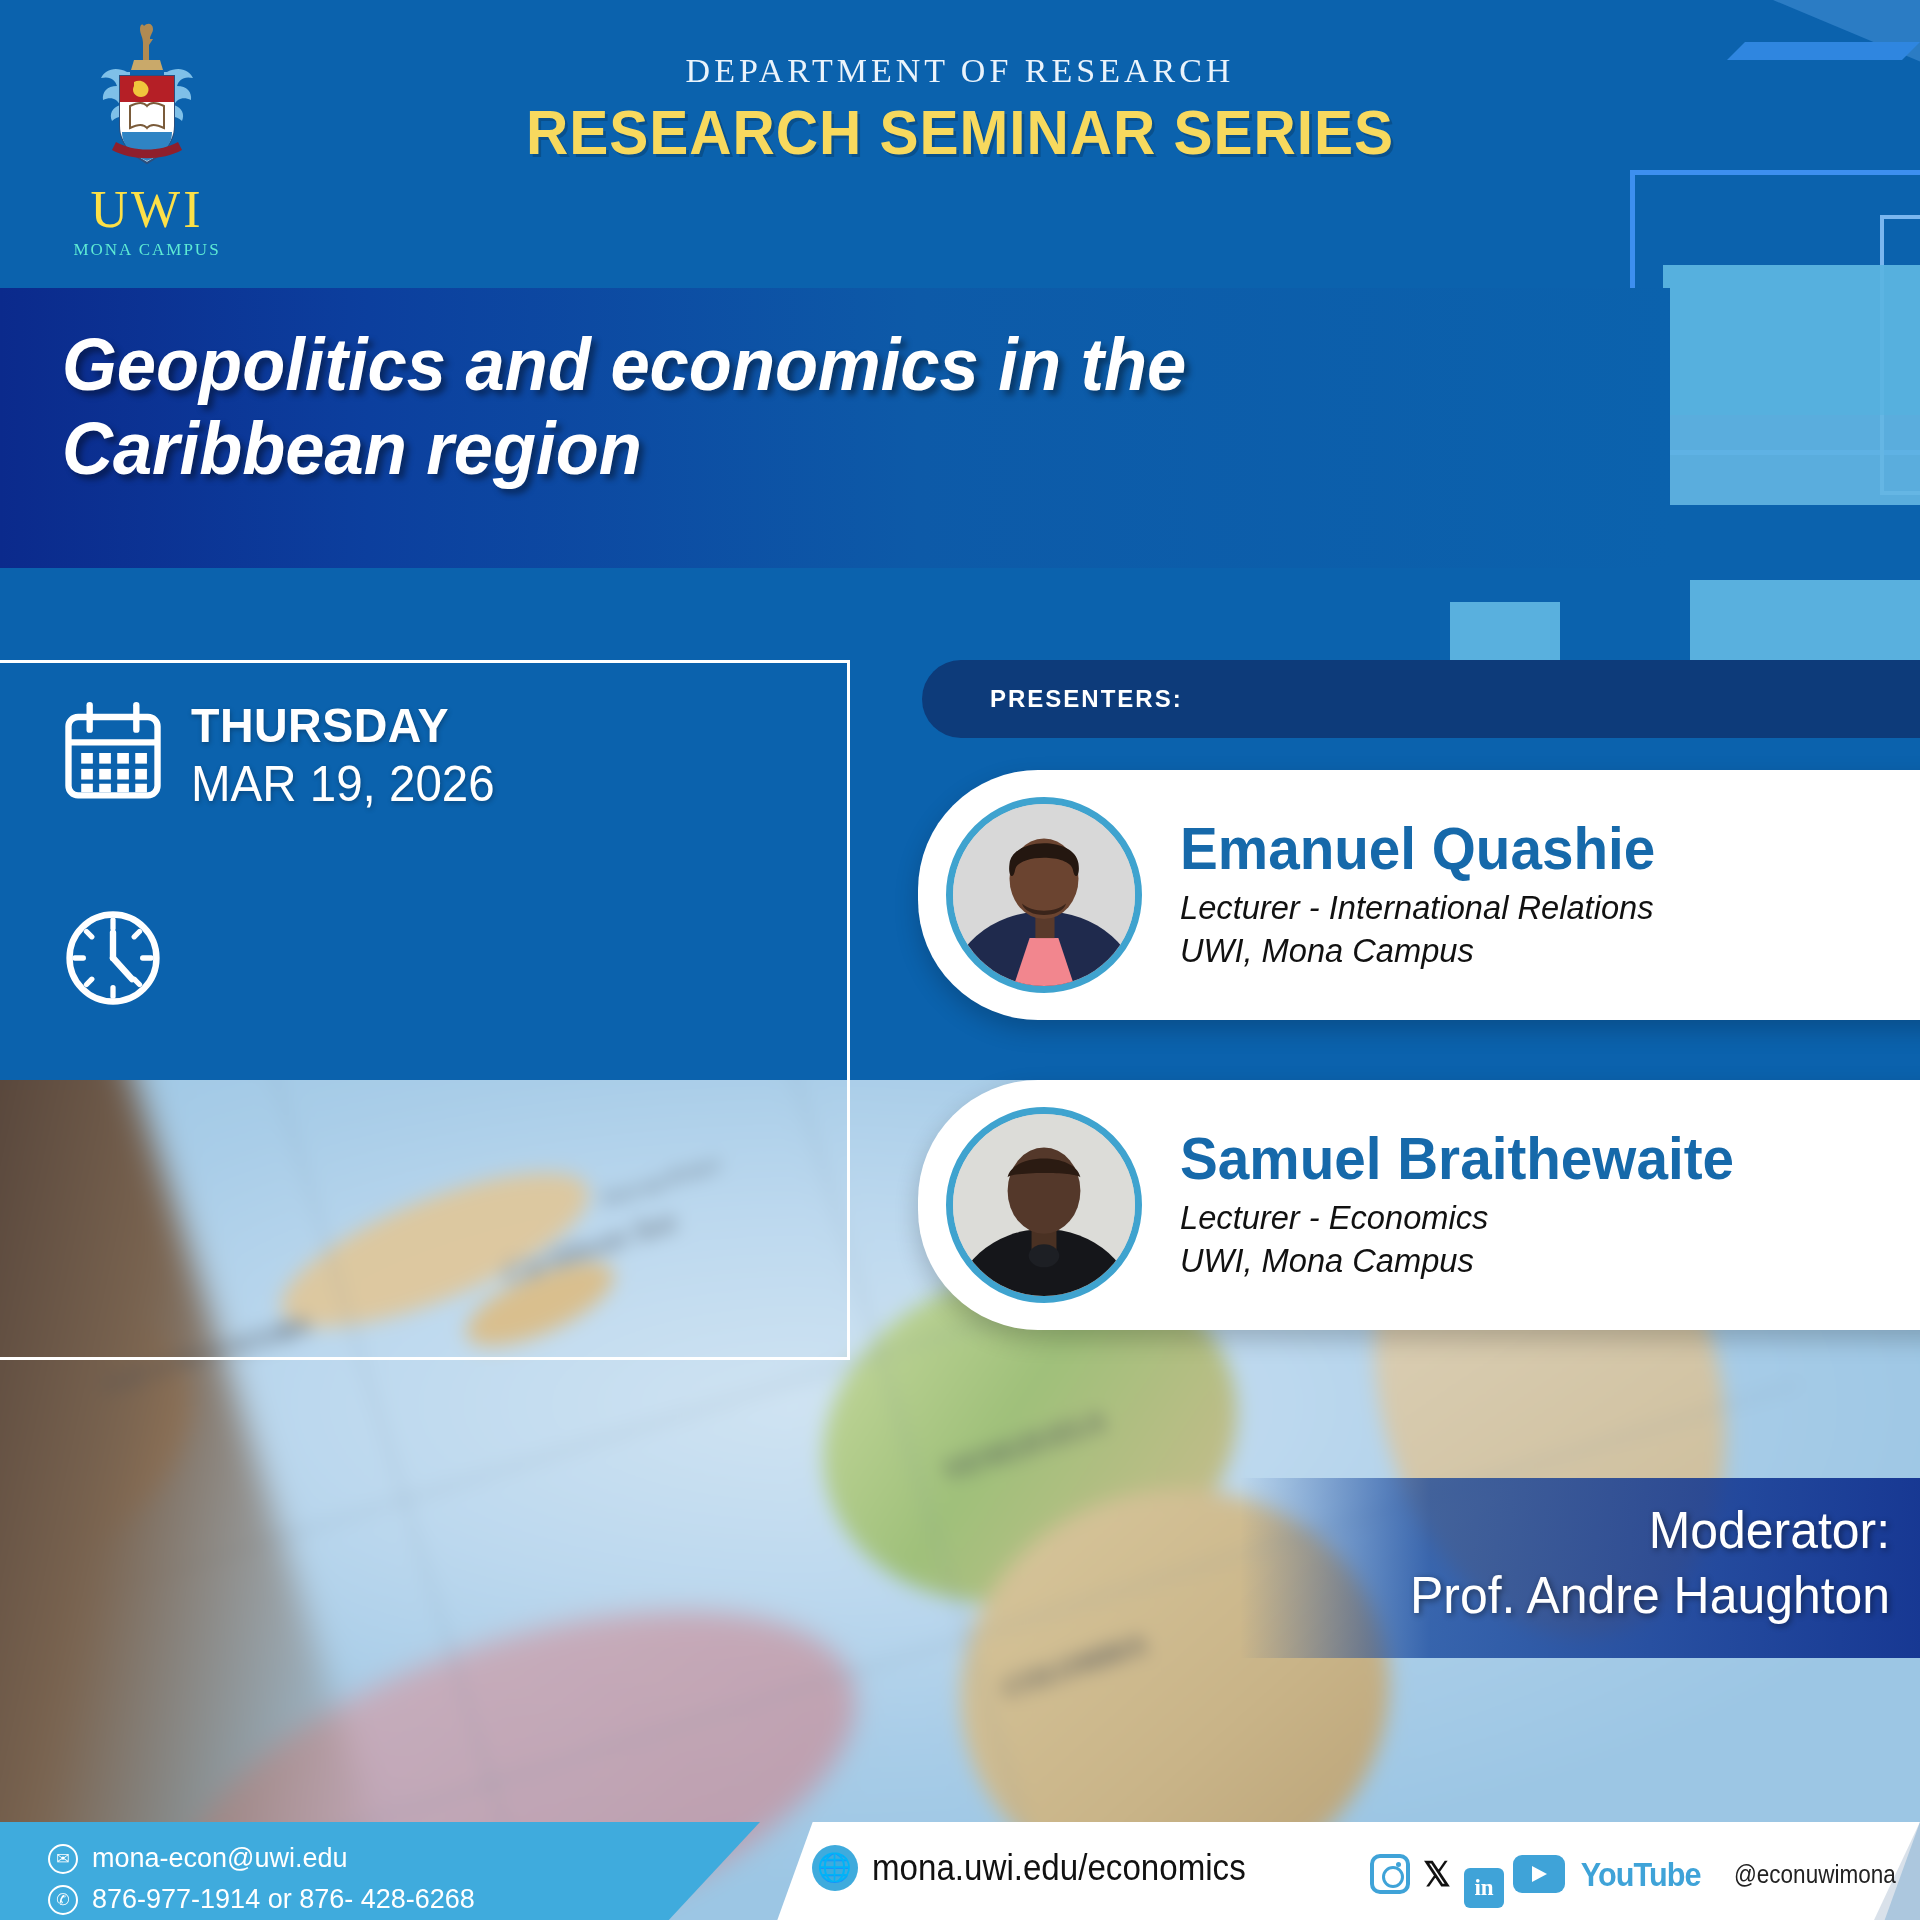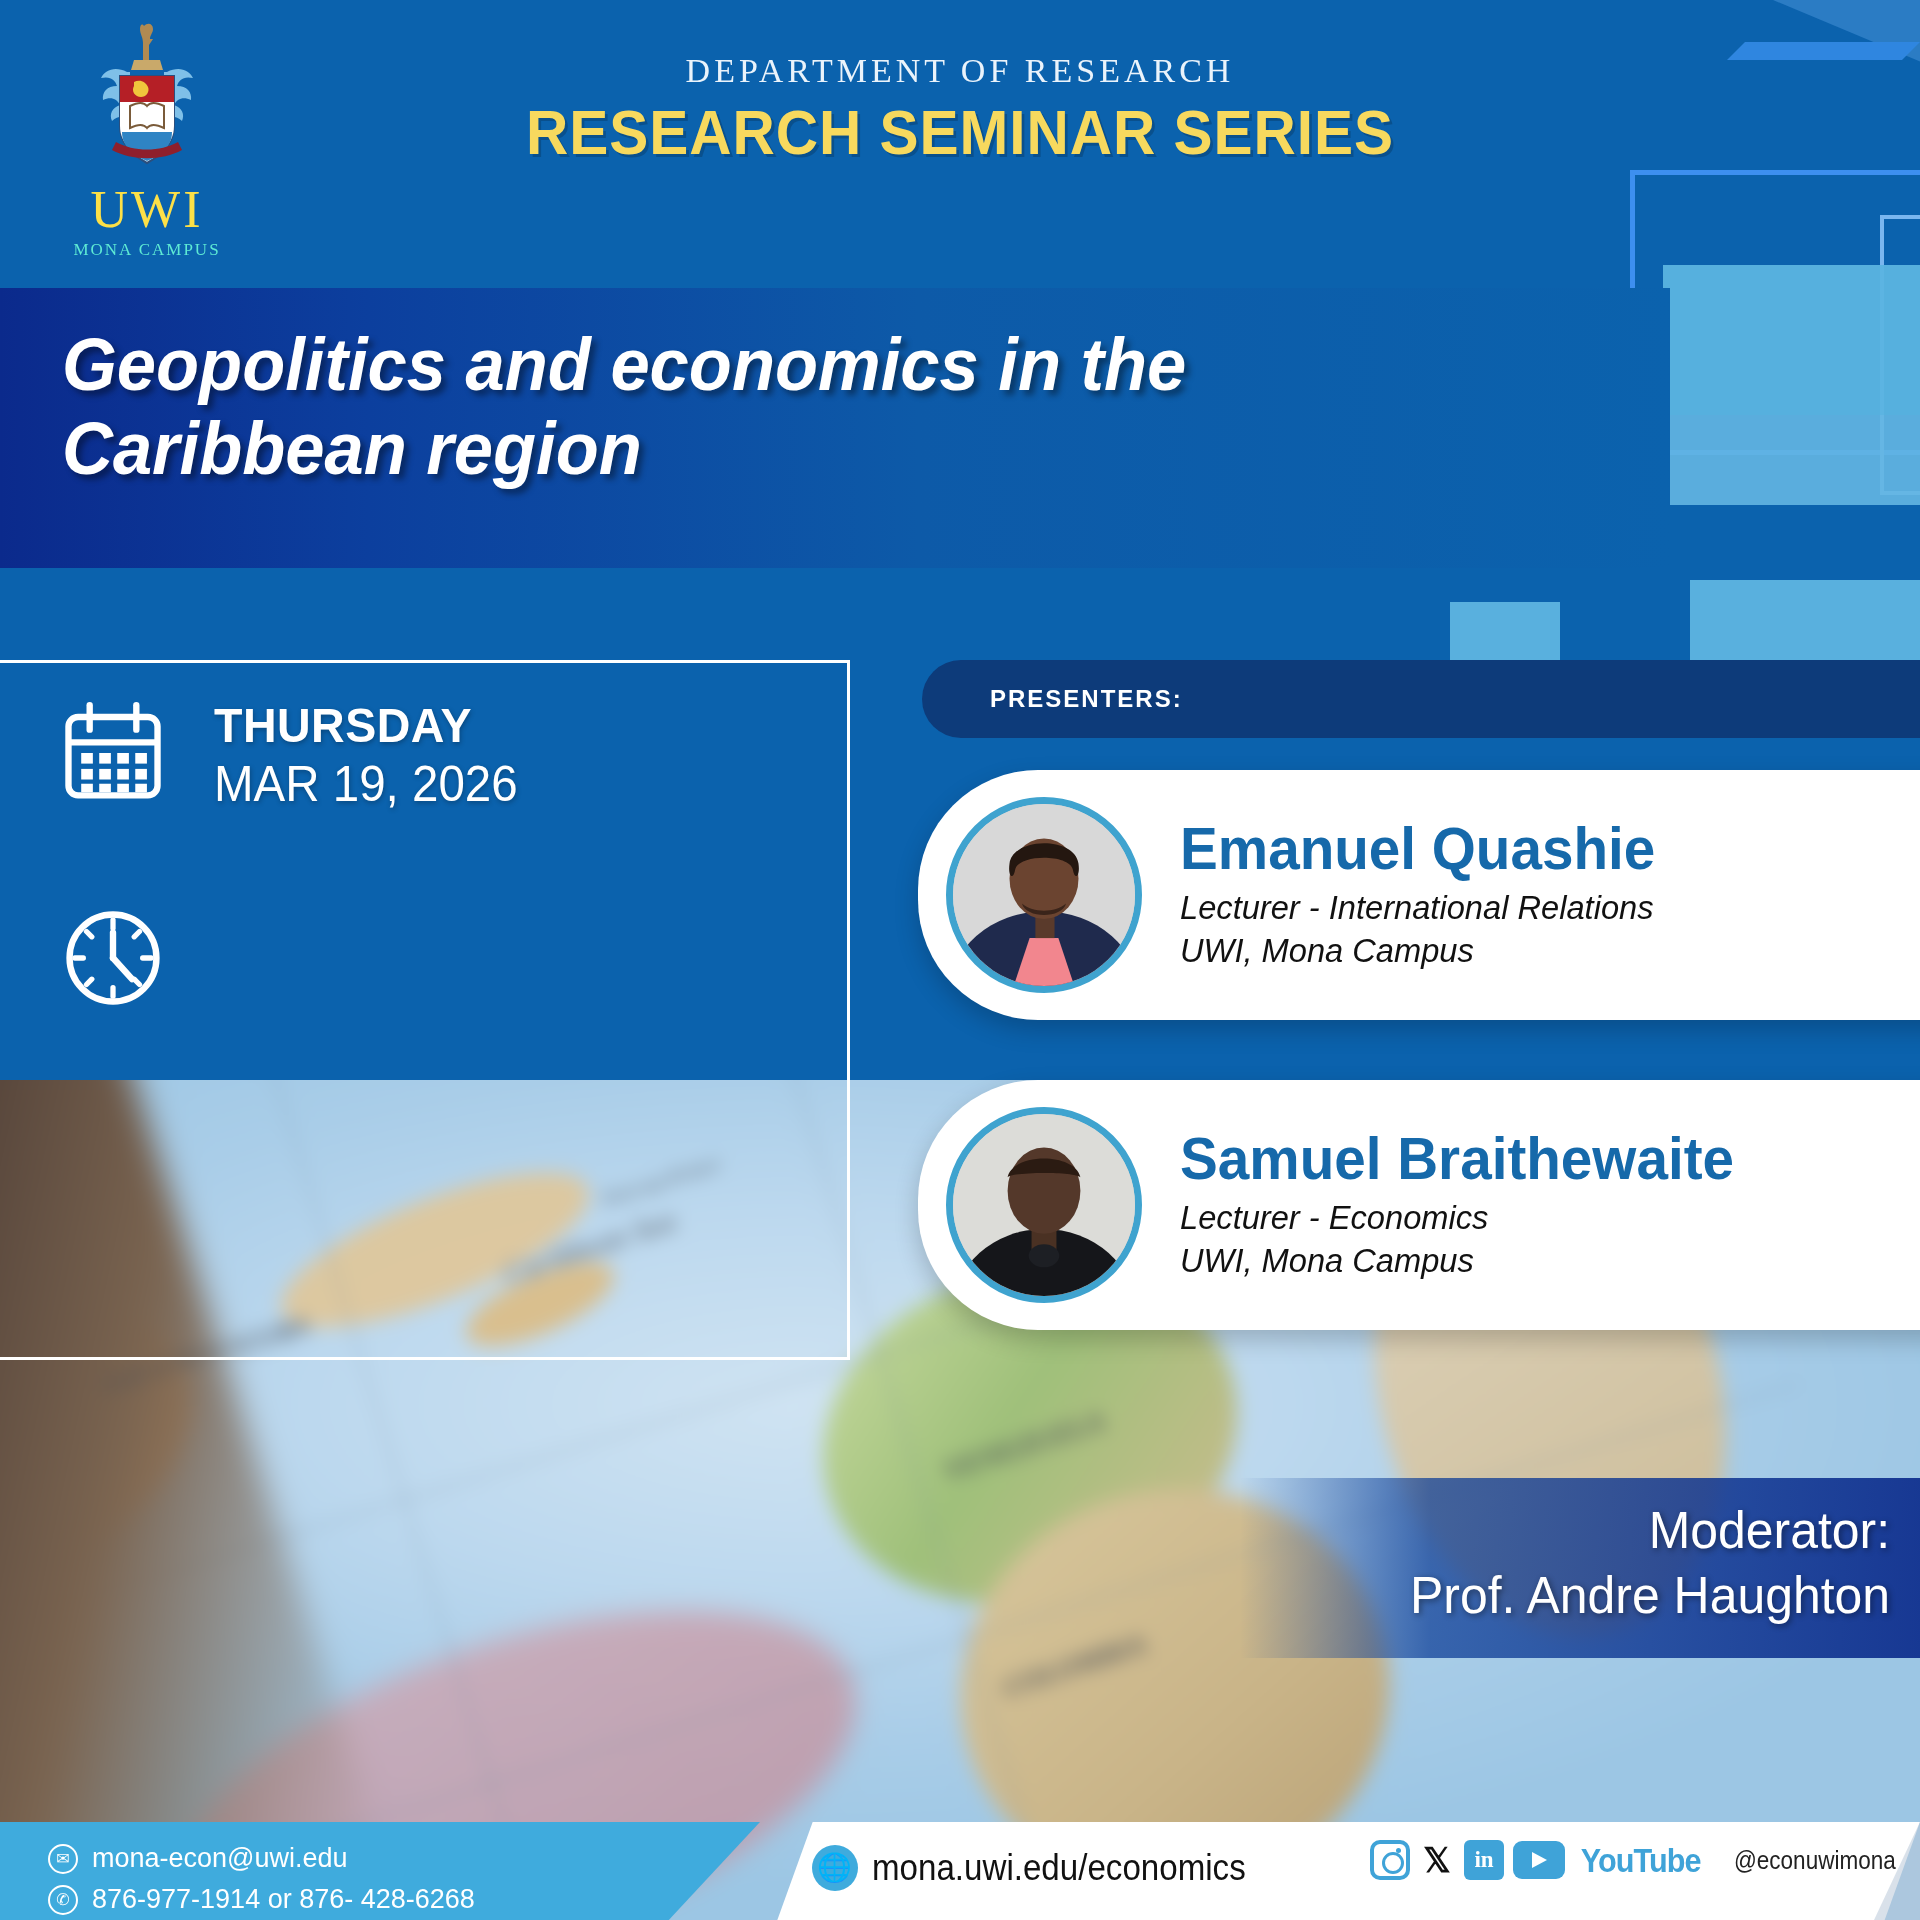--- a/index.html
+++ b/index.html
@@ -59,21 +59,21 @@
   
   .title-band{position:absolute;left:0;top:288px;width:1670px;height:280px;
     background:linear-gradient(90deg,#0b2a8c 0%,#0c3f9e 22%,#0d5aa8 55%,#0b62ad 100%);}
   .title{position:absolute;left:62px;top:322px;width:1500px;color:#fff;
     font-size:75px;font-weight:bold;font-style:italic;line-height:1.12;
     transform:scaleX(.94);transform-origin:left center;
     text-shadow:5px 5px 7px rgba(0,0,0,.40);}
 
   
   .info-box{position:absolute;left:-10px;top:660px;width:860px;height:700px;border:3px solid #ffffff;}
-  .info-row{position:absolute;display:flex;align-items:flex-start;gap:48px;}
+  .info-row{position:absolute;display:flex;align-items:flex-start;gap:25px;}
   .r1{left:60px;top:700px;}
   .r2{left:60px;top:905px;}
   .r3{left:60px;top:1095px;}
   .ico{width:106px;height:106px;flex:0 0 106px;}
   .info-big{color:#fff;font-size:49px;font-weight:bold;letter-spacing:.5px;line-height:1.06;
     transform:scaleX(.95);transform-origin:left;text-shadow:1px 2px 5px rgba(0,0,0,.28);}
   .info-sub{color:#fff;font-size:50px;font-weight:300;line-height:1.15;margin-top:4px;
     transform:scaleX(.95);transform-origin:left;text-shadow:1px 2px 5px rgba(0,0,0,.28);}
   .info-small{color:#fff;font-size:31px;font-weight:300;line-height:1.2;letter-spacing:.5px;
     transform:scaleX(.95);transform-origin:left;text-shadow:1px 2px 5px rgba(0,0,0,.28);}
@@ -115,21 +115,21 @@
     justify-content:center;color:#fff;font-size:28px;line-height:1;}
   .weburl{color:#111;font-size:36px;transform:scaleX(.92);transform-origin:left;}
   .socials{position:absolute;left:1370px;top:1840px;display:flex;align-items:center;gap:9px;}
   .handle{color:#222;font-size:25px;margin-left:18px;transform:scaleX(.9);transform-origin:left;}
   .sq{width:40px;height:40px;border:4px solid #3fa3d8;border-radius:10px;position:relative;}
   .sq::after{content:"";position:absolute;left:50%;top:50%;width:16px;height:16px;margin:-8px 0 0 -8px;
     border:3px solid #3fa3d8;border-radius:50%;}
   .sq::before{content:"";position:absolute;right:5px;top:4px;width:5px;height:5px;border-radius:50%;background:#3fa3d8;}
   .xico{width:36px;height:40px;color:#111;font-size:34px;font-weight:bold;line-height:40px;text-align:center;}
   .lnk{width:40px;height:40px;background:#3fa3d8;border-radius:6px;color:#fff;font-size:23px;font-weight:bold;
-    text-align:center;line-height:40px;font-family:"Liberation Serif",serif;}
+    text-align:center;line-height:40px;font-family:"Liberation Serif",serif;margin-top:28px;}
   .ytbox{width:52px;height:38px;background:#3fa3d8;border-radius:9px;position:relative;}
   .ytbox::after{content:"";position:absolute;left:19px;top:11px;border-left:15px solid #fff;
     border-top:8px solid transparent;border-bottom:8px solid transparent;}
   .yttext{color:#3fa3d8;font-size:34px;font-weight:bold;letter-spacing:-1px;transform:scaleX(.9);}
 
   .chev{position:absolute;right:0;top:1822px;width:0;height:0;
     border-bottom:98px solid #b9c9d8;border-left:46px solid transparent;opacity:.55;}
 </style>
 </head>
 <body>

